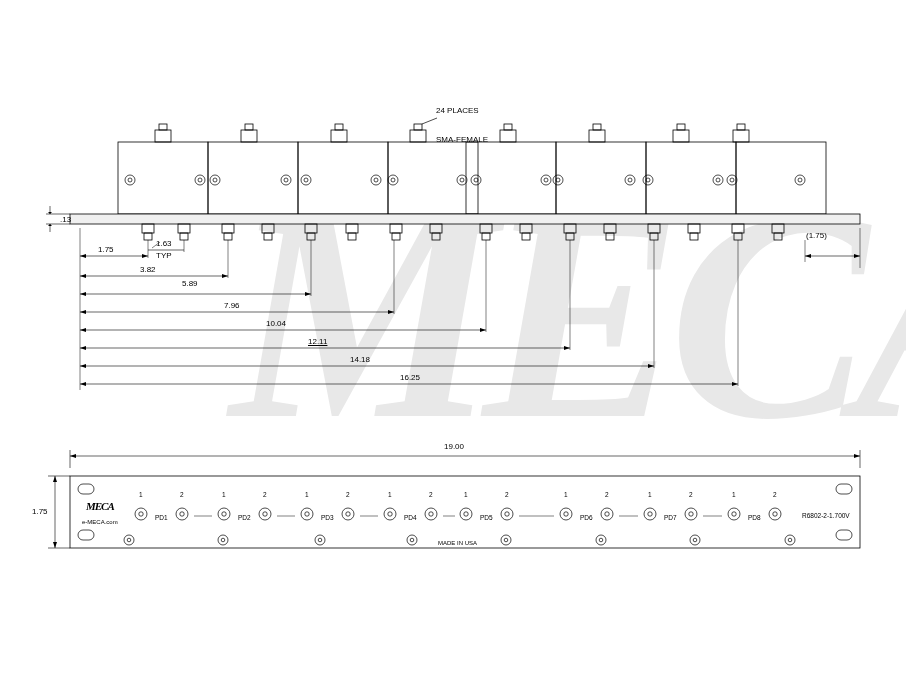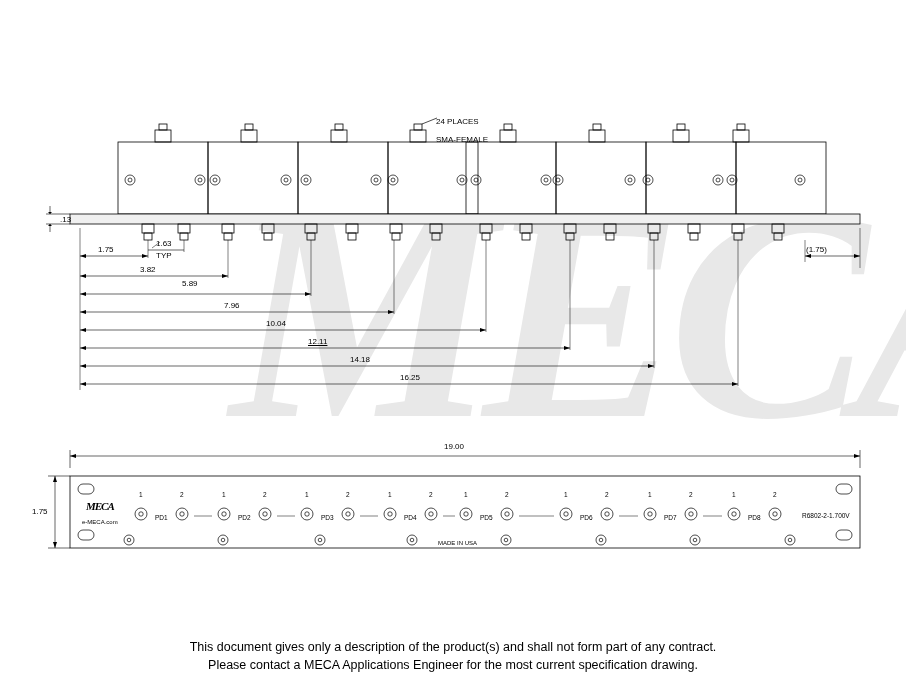--- a/index.html
+++ b/index.html
@@ -298,37 +298,37 @@
         <path d="M360 516 L378 516"></path>
           <path d="M443 516 L455 516"></path>
         <path d="M519 516 L554 516"></path>
           <path d="M619 516 L638 516"></path>
         <path d="M703 516 L722 516"></path>
       </g>
     </g>
   </svg>
 
   <div class="txt s8" style="left:436px;top:96px;margin-top:40px;">SMA-FEMALE</div>
-  <div class="txt s8" style="left:436px;top:118px;text-align:center;">24 PLACES</div>
+  <div class="txt s8" style="left:436px;top:107px;text-align:center;">24 PLACES</div>
 
   <div class="txt s8" style="left:60px;top:216px;">.13</div>
 
   <div class="txt s8" style="left:98px;top:246px;">1.75</div>
   <div class="txt s8" style="left:156px;top:240px;">1.63</div>
   <div class="txt s8" style="left:156px;top:252px;">TYP</div>
 
   <div class="txt s8" style="left:140px;top:266px;">3.82</div>
   <div class="txt s8" style="left:182px;top:280px;">5.89</div>
   <div class="txt s8" style="left:224px;top:302px;">7.96</div>
   <div class="txt s8" style="left:266px;top:320px;">10.04</div>
   <div class="txt s8" style="left:308px;top:338px;text-decoration:underline;">12.11</div>
   <div class="txt s8" style="left:350px;top:356px;">14.18</div>
   <div class="txt s8" style="left:392px;top:374px;margin-left:8px;">16.25</div>
 
-  <div class="txt s8" style="left:806px;top:246px;text-align:right;">(1.75)</div>
+  <div class="txt s8" style="left:806px;top:232px;text-align:right;">(1.75)</div>
 
   <div class="txt s8" style="left:444px;top:443px;">19.00</div>
   <div class="txt s8" style="left:32px;top:508px;">1.75</div>
 
   <div class="meca-logo" style="left:86px;top:500px;">MECA</div>
   <div class="txt s6" style="left:82px;top:519px;">e-MECA.com</div>
 
   <div class="txt s65" style="left:155px;top:515px;">PD1</div>
   <div class="txt s65" style="left:238px;top:515px;">PD2</div>
   <div class="txt s65" style="left:321px;top:515px;">PD3</div>
@@ -351,15 +351,13 @@
   <div class="txt s65" style="left:564px;top:492px;">1</div>
   <div class="txt s65" style="left:605px;top:492px;">2</div>
   <div class="txt s65" style="left:648px;top:492px;">1</div>
   <div class="txt s65" style="left:689px;top:492px;">2</div>
   <div class="txt s65" style="left:732px;top:492px;">1</div>
   <div class="txt s65" style="left:773px;top:492px;">2</div>
 
   <div class="txt s6" style="left:438px;top:540px;">MADE IN USA</div>
   <div class="txt s65" style="left:802px;top:513px;">R6802-2-1.700V</div>
 
-  <div class="footer l1">This document gives only a description of the product(s) and shall not form part of any contract.</div>
-  <div class="footer l2">Please contact a MECA Applications Engineer for the most current specification drawing.</div>
 </div>
 
 </body></html>

